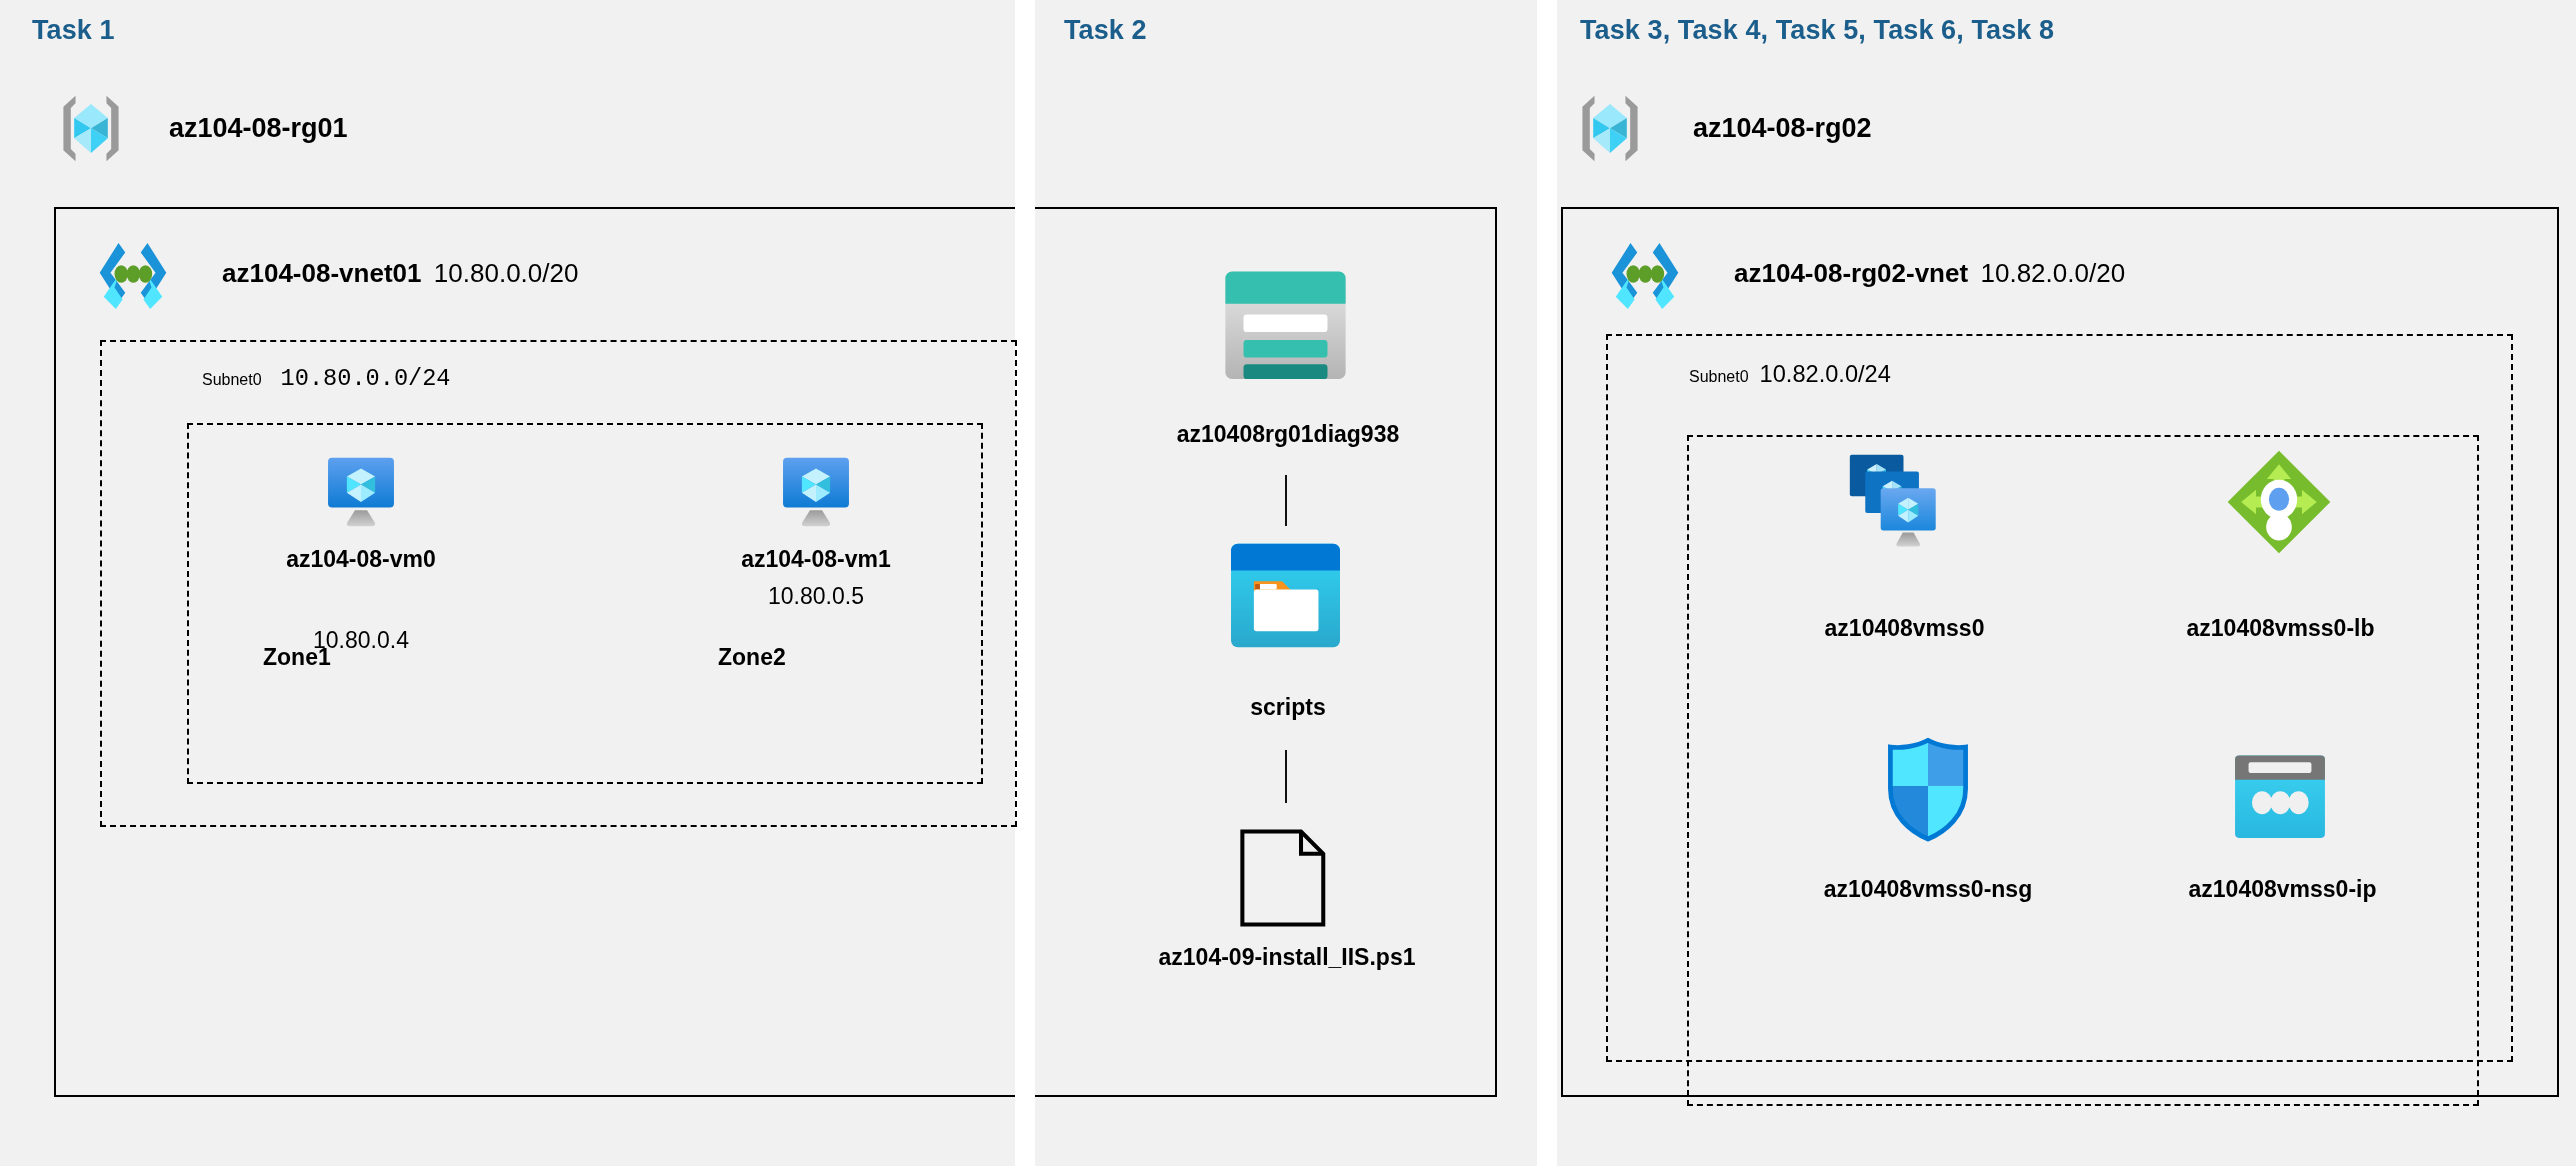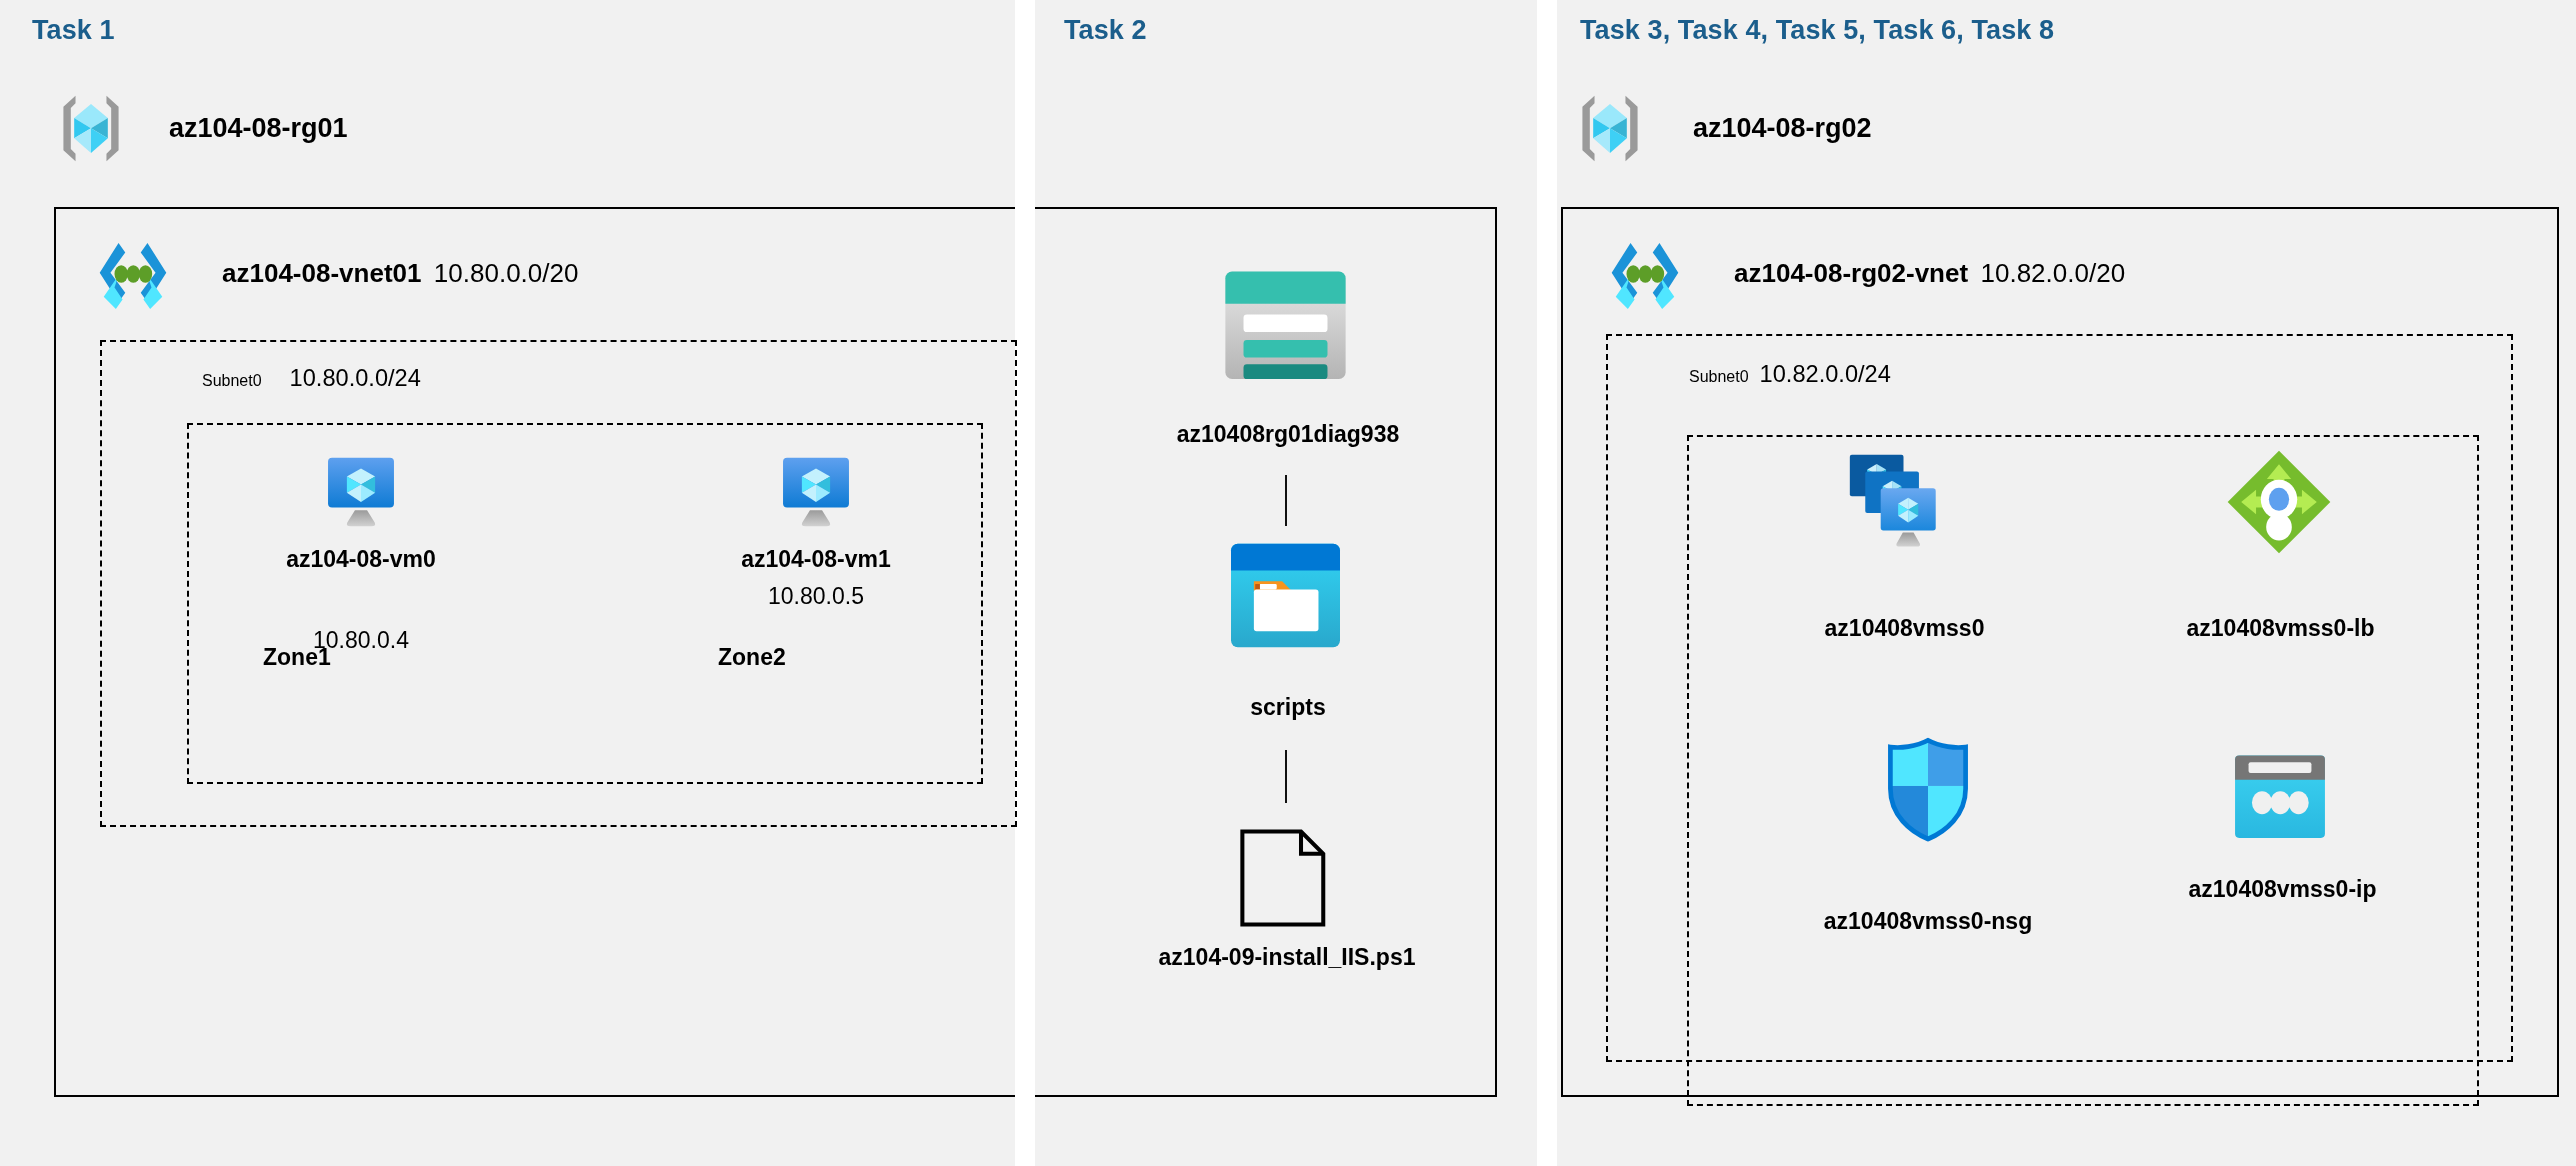--- a/index.html
+++ b/index.html
@@ -109,21 +109,21 @@
   </svg>
 </div>
 <div class="lbl" style="left:222px;top:258px;">
   <span class="vnet-name">az104-08-vnet01</span>
   <span class="vnet-cidr" style="margin-left:9.4px;">10.80.0.0/20</span>
 </div>
 
 <div class="dashbox" style="left:100px;top:340px;width:917px;height:487px;"></div>
 <div class="lbl" style="left:202px;top:365px;">
   <span class="subnet-name">Subnet0</span>
-  <span class="subnet-cidr" style="margin-left:25px;">10.80.0.0/24</span>
+  <span class="subnet-cidr" style="margin-left:16px;font-family:Liberation Mono, monospace;">10.80.0.0/24</span>
 </div>
 
 <div class="dashbox" style="left:187px;top:423px;width:796px;height:361px;"></div>
 
 <div class="ico-vm" style="left:324px;top:455px;">
   <svg width="74" height="74" viewBox="0 0 110 110">
     <defs>
       <linearGradient id="vmg0" x1="0" y1="0" x2="0" y2="1">
         <stop offset="0" stop-color="#5ea0ef"></stop>
           <stop offset="1" stop-color="#0f7bd4"></stop>
@@ -319,21 +319,21 @@
     </defs>
     <g clip-path="url(#shieldclip)">
       <rect x="0" y="0" width="70" height="74" fill="#50e6ff"></rect>
       <rect x="70" y="0" width="70" height="74" fill="#3f9ee8"></rect>
       <rect x="0" y="74" width="70" height="90" fill="#2389da"></rect>
       <rect x="70" y="74" width="70" height="90" fill="#50e6ff"></rect>
     </g>
     <path d="M70 6 C52 16 28 18 14 16 V78 C14 118 44 142 70 153 C96 142 126 118 126 78 V16 C112 18 88 16 70 6 Z" fill="none" stroke="#0078d4" stroke-width="7"></path>
   </svg>
 </div>
-<div class="lbl node-name" style="left:1766px;top:876px;width:324px;margin-top:32px;">az10408vmss0-nsg</div>
+<div class="lbl node-name" style="left:1766px;top:876px;width:324px;">az10408vmss0-nsg</div>
 
 <div class="ico-pip" style="left:2231px;top:754px;">
   <svg width="98" height="88" viewBox="0 0 145 130">
     <defs>
       <linearGradient id="pipg" x1="0" y1="0" x2="0" y2="1">
         <stop offset="0" stop-color="#3dd3f2"></stop>
           <stop offset="1" stop-color="#29b8e0"></stop>
       </linearGradient>
     </defs>
     <path d="M6 8 a6 6 0 0 1 6 -6 h121 a6 6 0 0 1 6 6 v110 a6 6 0 0 1 -6 6 H12 a6 6 0 0 1 -6 -6 Z" fill="url(#pipg)"></path>

